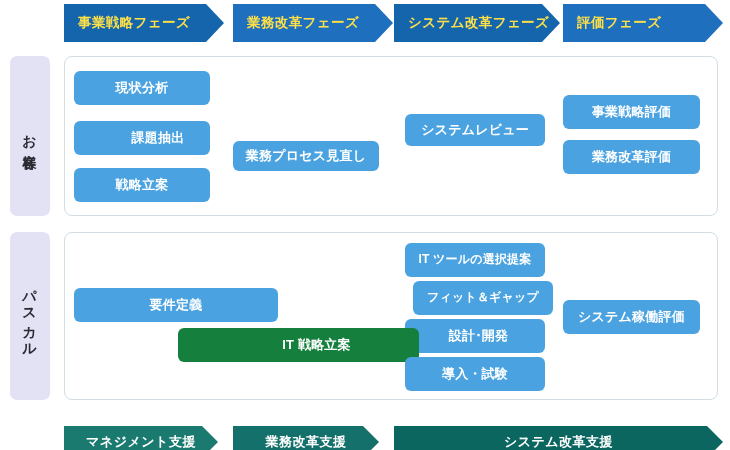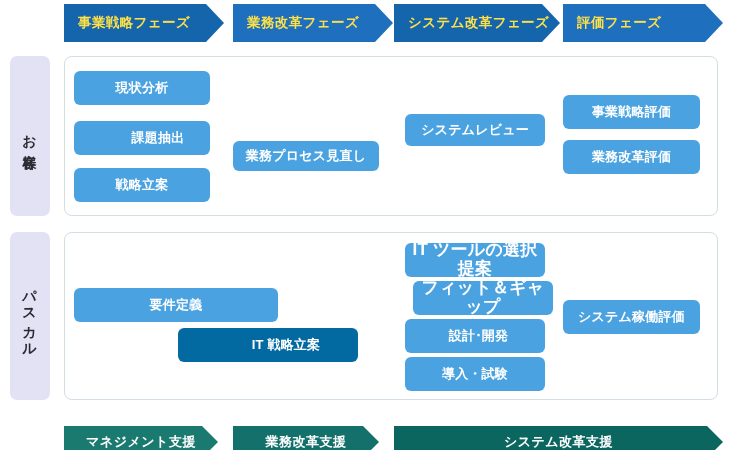--- a/index.html
+++ b/index.html
@@ -79,21 +79,21 @@
     font-weight: bold;
     display: flex;
     align-items: center;
     justify-content: center;
     text-align: center;
     box-sizing: border-box;
     line-height: 1.1;
     letter-spacing: 0.2px;
     padding: 0 4px;
   }
-  .act.small { font-size: 17px; }
+  .act.small { font-size: 12px; }
 
   
   .support-row {
     position: absolute;
     left: 0;
     top: 410px;
     width: 730px;
     height: 40px;
   }
   .support {
@@ -140,15 +140,15 @@
     <div class="act" style="left: 405px; top: 114px; width: 140px; height: 32px; background: rgb(74, 163, 224);">システムレビュー</div>
     <div class="act" style="left: 563px; top: 95px; width: 137px; height: 34px; background: rgb(74, 163, 224);">事業戦略評価</div>
     <div class="act" style="left: 563px; top: 140px; width: 137px; height: 34px; background: rgb(74, 163, 224);">業務改革評価</div>
     <div class="role-label" style="left: 10px; top: 232px; width: 40px; height: 168px;">パスカル</div>
     <div class="lane" style="left: 64px; top: 232px; width: 654px; height: 168px;"></div>
     <div class="act small" style="left: 405px; top: 243px; width: 140px; height: 34px; background: rgb(74, 163, 224);">IT ツールの選択提案</div>
     <div class="act small" style="left: 405px; top: 281px; width: 140px; height: 34px; background: rgb(74, 163, 224); margin-left: 8px;">フィット＆ギャップ</div>
     <div class="act" style="left: 74px; top: 288px; width: 204px; height: 34px; background: rgb(74, 163, 224);">要件定義</div>
     <div class="act" style="left: 405px; top: 319px; width: 140px; height: 34px; background: rgb(74, 163, 224); padding-left: 11px;">設計･開発</div>
     <div class="act" style="left: 563px; top: 300px; width: 137px; height: 34px; background: rgb(74, 163, 224);">システム稼働評価</div>
-    <div class="act" style="left: 178px; top: 328px; width: 180px; height: 34px; background: #0369a1; padding-left: 40px;">IT 戦略立案</div>
+    <div class="act" style="left: 178px; top: 328px; width: 241px; height: 34px; background: #15803d; padding-left: 40px;">IT 戦略立案</div>
     <div class="act" style="left: 405px; top: 357px; width: 140px; height: 34px; background: rgb(74, 163, 224);">導入・試験</div>
   </div>
 
 </body></html>

